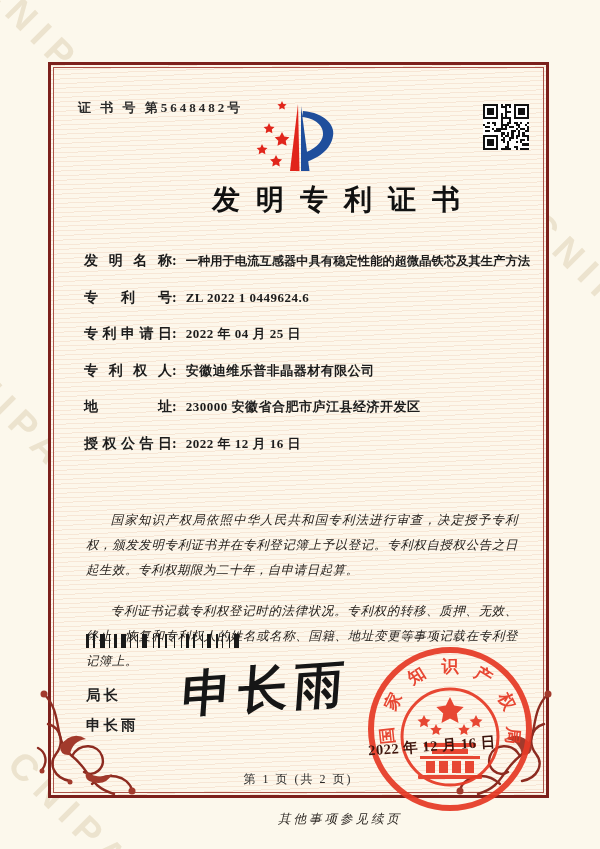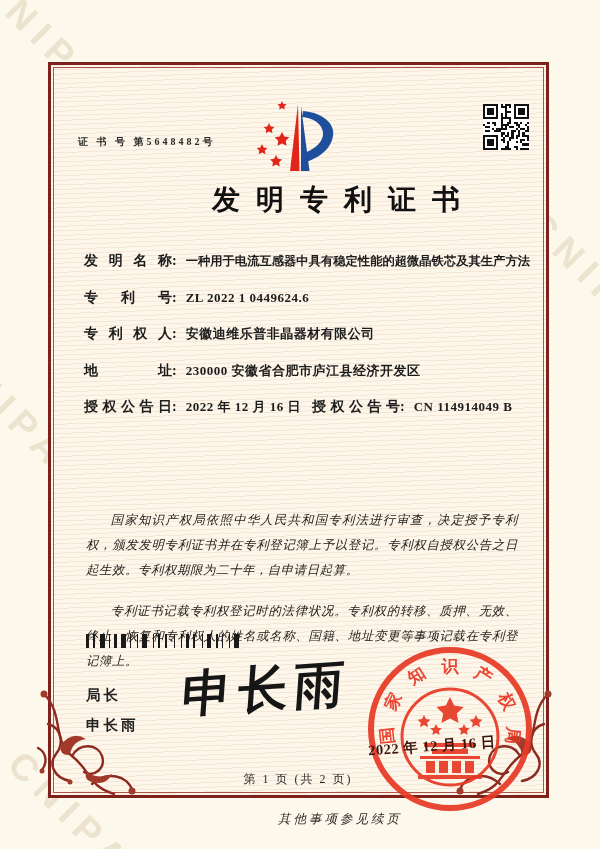--- a/index.html
+++ b/index.html
@@ -27,21 +27,21 @@
         rgba(231,186,158,.28) 0px, rgba(231,186,158,.28) 1px,
         rgba(0,0,0,0) 1px, rgba(0,0,0,0) 4.6px),
       #fdf7eb;
   }
   .frame-inner{
     position:absolute;inset:2px;border:1px solid #ad5348;
   }
   
   .cert-no{
     position:absolute;left:78px;top:99px;z-index:3;
-    font-size:10px;font-weight:bold;letter-spacing:3px;color:#2a2a2a;margin-top:36px;
+    font-size:13px;font-weight:bold;letter-spacing:3px;color:#2a2a2a;
   }
   .logo{position:absolute;left:251px;top:99px;z-index:3;}
   .qr{position:absolute;left:483px;top:104px;z-index:3;}
   .title{
     position:absolute;left:48px;top:181px;width:560px;z-index:3;
     text-align:center;font-size:28px;font-weight:bold;
     letter-spacing:16px;text-indent:16px;color:#111;padding-left:8px;
   }
   .fields{position:absolute;left:84px;top:250px;width:470px;z-index:3;}
   .field-row{line-height:22px;margin-bottom:14.5px;white-space:nowrap;font-weight:bold;font-size:14px;}
@@ -304,31 +304,31 @@
 <div class="title">发明专利证书</div>
 
 <div class="fields">
   <div class="field-row">
     <span class="flabel">发明名称</span><span class="fcolon">:</span><span class="fvalue small">一种用于电流互感器中具有稳定性能的超微晶铁芯及其生产方法</span>
   </div>
   <div class="field-row">
     <span class="flabel">专利号</span><span class="fcolon">:</span><span class="fvalue">ZL 2022 1 0449624.6</span>
   </div>
   <div class="field-row">
+    <span class="flabel">专利申请日</span><span class="fcolon">:</span><span class="fvalue">2022 年 04 月 25 日</span>
+  </div>
+  <div class="field-row">
     <span class="flabel">专利权人</span><span class="fcolon">:</span><span class="fvalue">安徽迪维乐普非晶器材有限公司</span>
   </div>
   <div class="field-row">
     <span class="flabel">地址</span><span class="fcolon">:</span><span class="fvalue">230000 安徽省合肥市庐江县经济开发区</span>
   </div>
   <div class="field-row dual" style="position:relative">
     <span class="fgroup">
       <span class="flabel">授权公告日</span><span class="fcolon">:</span><span class="fvalue">2022 年 12 月 16 日</span>
-    </span>
-    <span class="fgroup right">
-      <span class="flabel">授权公告号</span><span class="fcolon">:</span><span class="fvalue">CN 114914049 B</span>
     </span>
   </div>
 </div>
 
 <div class="paras">
   <p>国家知识产权局依照中华人民共和国专利法进行审查，决定授予专利权，颁发发明专利证书并在专利登记簿上予以登记。专利权自授权公告之日起生效。专利权期限为二十年，自申请日起算。</p>
   <p>专利证书记载专利权登记时的法律状况。专利权的转移、质押、无效、终止、恢复和专利权人的姓名或名称、国籍、地址变更等事项记载在专利登记簿上。</p>
 </div>
 
 <svg class="barcode" width="155" height="14" viewBox="0 0 155 14" shape-rendering="crispEdges">

